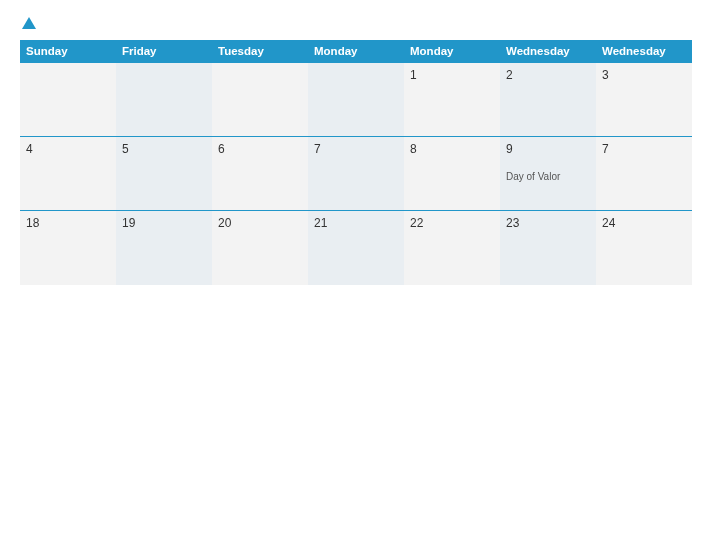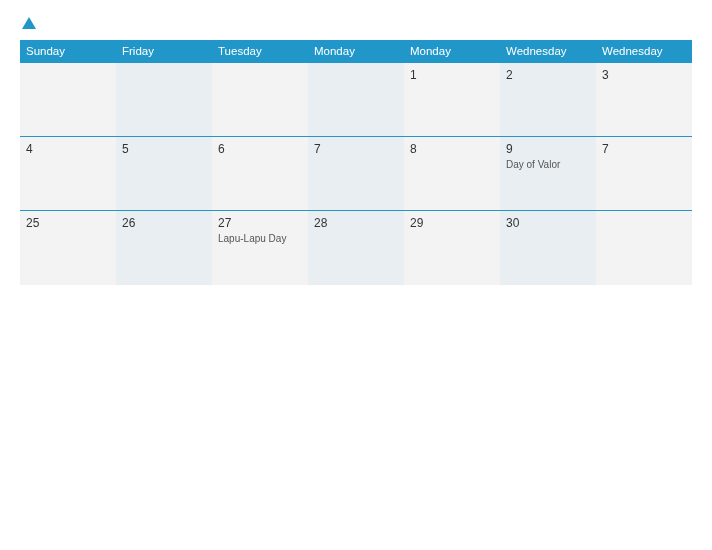--- a/index.html
+++ b/index.html
@@ -70,21 +70,21 @@
       min-width: 90px;
     }
     .calendar {
       width: 100%;
       border-collapse: collapse;
     }
     .calendar thead tr th {
       background: #2196c9;
       color: #fff;
       font-size: 11.5px;
-      font-weight: normal;
+      font-weight: bold;
       padding: 5px 6px;
       text-align: left;
       border: none;
     }
     .calendar tbody tr {
       border-top: 1.5px solid #2196c9;
     }
     .calendar tbody tr td {
       background: #f3f3f3;
       width: calc(100% / 7);
@@ -99,21 +99,21 @@
       background: #e9eef2;
     }
     .day-number {
       font-size: 12px;
       color: #333;
       display: block;
     }
     .holiday {
       font-size: 10px;
       color: #555;
-      margin-top: 3px;
+      margin-top: 15px;
       display: block;
     }
     .empty-cell {
       background: #f3f3f3;
     }
   </style>
 </head>
 <body>
 
 <div class="page">
@@ -176,35 +176,36 @@
           <td>
             <span class="day-number">9</span>
             <span class="holiday">Day of Valor</span>
           </td>
           <td>
             <span class="day-number">7</span>
           </td>
         </tr>
         <tr>
           <td>
-            <span class="day-number">25</span>
-          </td>
-          <td>
-            <span class="day-number">26</span>
-          </td>
-          <td>
-            <span class="day-number">27</span>
-            <span class="holiday">Lapu-Lapu Day</span>
-          </td>
-          <td>
-            <span class="day-number">28</span>
-          </td>
-          <td>
-            <span class="day-number">29</span>
-          </td>
-          <td>
-            <span class="day-number">30</span>
-          </td>
-          <td class="empty-cell"></td>
+            <span class="day-number">18</span>
+          </td>
+          <td>
+            <span class="day-number">19</span>
+          </td>
+          <td>
+            <span class="day-number">20</span>
+          </td>
+          <td>
+            <span class="day-number">21</span>
+          </td>
+          <td>
+            <span class="day-number">22</span>
+          </td>
+          <td>
+            <span class="day-number">23</span>
+          </td>
+          <td>
+            <span class="day-number">24</span>
+          </td>
         </tr>
       </tbody>
   </table>
 </div>
 
 </body></html>

